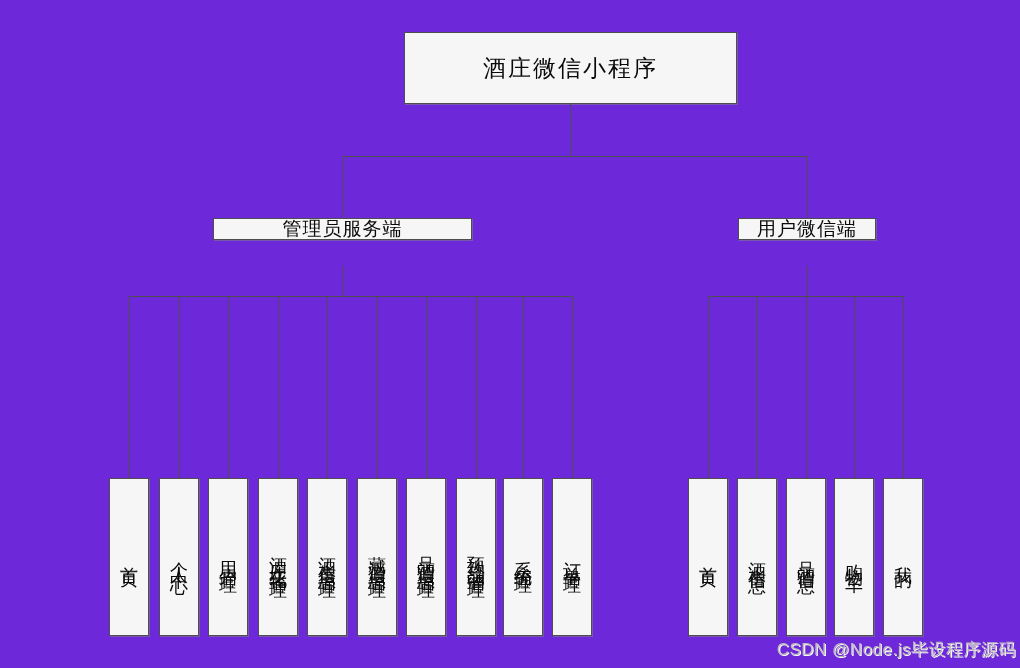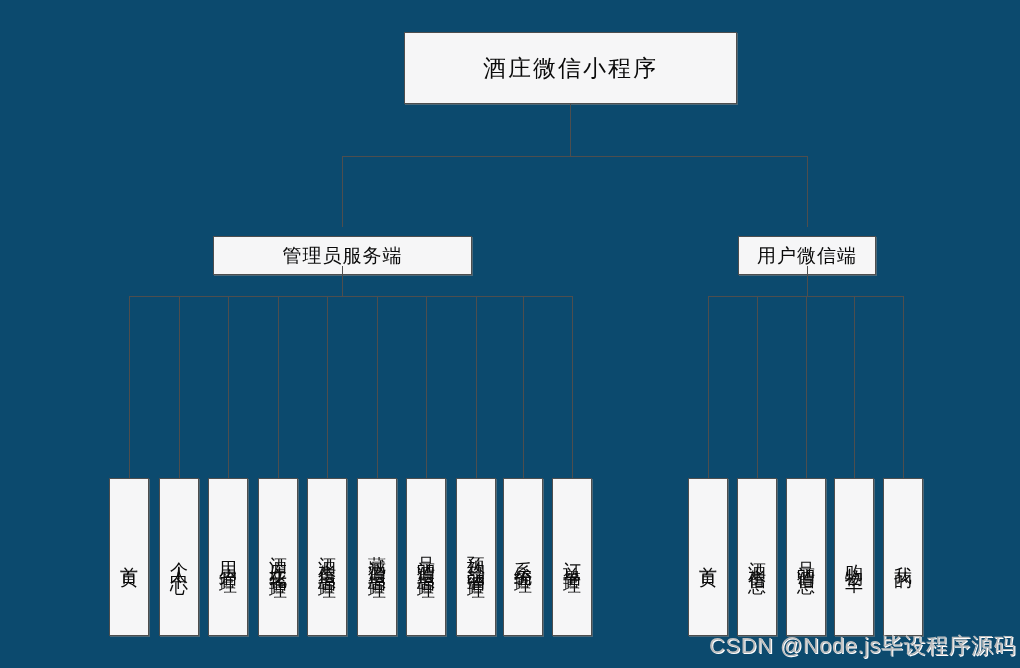--- a/index.html
+++ b/index.html
@@ -1,36 +1,36 @@
 <!DOCTYPE html>
 <html><head>
 <meta charset="utf-8">
 <style>
   * { box-sizing: border-box; margin: 0; padding: 0; }
   html, body { background: #e8e8e8; }
   .canvas {
     position: relative;
     width: 1020px;
     height: 668px;
-    background: #0c4a6e;
+    background: #6d28d9;
     font-family: "Liberation Serif", "DejaVu Serif", serif;
     overflow: hidden;
   }
   .box {
     position: absolute;
     background: #f6f6f7;
     border: 1px solid #4e4e4e;
     box-shadow: 1px 1px 0 rgba(130,130,130,.55);
     display: flex;
     align-items: center;
     justify-content: center;
     color: #0a0a0a;
   }
   .root   { left: 404px; top: 32px;  width: 333px; height: 72px; font-size: 23px; letter-spacing: 2px; }
-  .branch { top: 236px; height: 39px; font-size: 19px; letter-spacing: 1px; }
+  .branch { top: 218px; height: 22px; font-size: 19px; letter-spacing: 1px; }
   .branch.admin { left: 213px; width: 259px; }
   .branch.user  { left: 738px; width: 138px; text-align: right; }
   .line { position: absolute; background: #4e4e4e; }
   .leaf {
     position: absolute;
     top: 478px;
     width: 40px;
     height: 158px;
     background: #f6f6f7;
     border: 1px solid #4e4e4e;
@@ -54,21 +54,21 @@
     top: -183px;
     width: 1px;
     height: 182px;
     background: #4e4e4e;
   }
   .watermark {
     position: absolute;
     right: 4px;
     bottom: 7px;
     font-family: "Liberation Sans", "DejaVu Sans", sans-serif;
-    font-size: 22px;
+    font-size: 17px;
     color: #bdbdbd;
     text-shadow: 1px 1px 0 #ffffff;
     letter-spacing: .5px;
   }
 </style>
 </head>
 <body>
 
 <div class="canvas">
 

